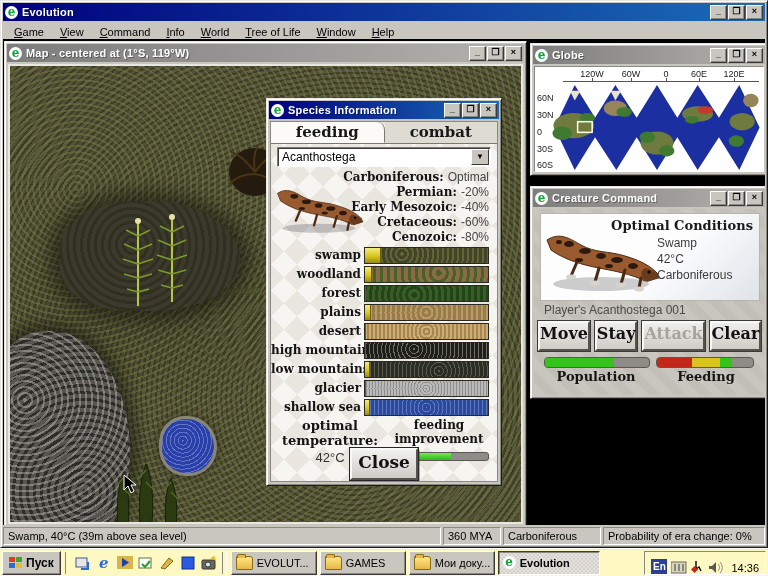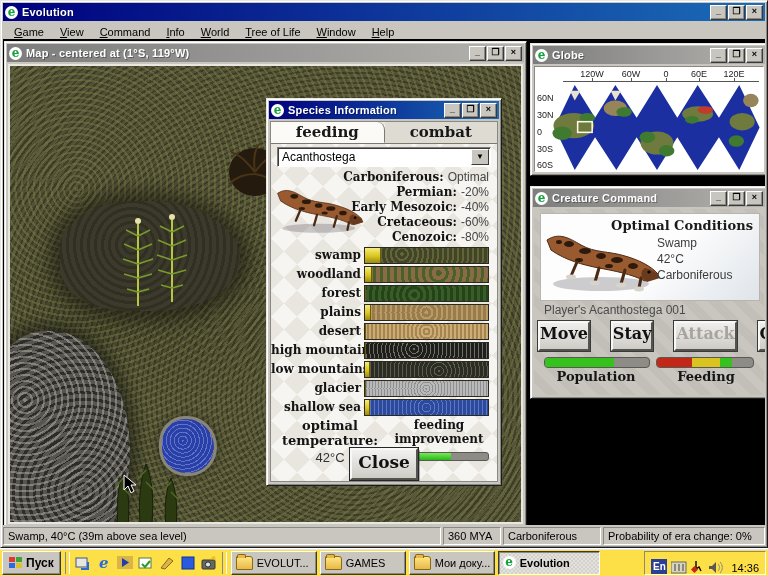--- a/index.html
+++ b/index.html
@@ -84,21 +84,21 @@
 
   
   .creature-win{left:527px;top:139px;width:236px;height:211px;margin-top:8px;}
   .cc-body{position:absolute;left:3px;right:3px;top:22px;bottom:3px;
      background:repeating-linear-gradient(45deg,#c9c6c0 0 9px,#c2bfb8 9px 18px);}
   .cc-image{position:absolute;left:6px;top:4px;width:218px;height:86px;
      background:linear-gradient(135deg,#fdfdfd 55%,#dfe4ea);border:1px solid #b8b5ae;}
   .cc-opt-title{position:absolute;right:6px;top:4px;font:bold 13px "DejaVu Serif",serif;color:#1a1a1a;}
   .cc-cond{position:absolute;right:10px;font-size:12px;color:#3c3c3c;text-align:left;width:92px;}
   .cc-name{position:absolute;left:10px;top:94px;font-size:12px;color:#4a4a4a;}
-  .cc-btn-row{position:absolute;left:4px;right:4px;top:112px;display:flex;gap:21px;}
+  .cc-btn-row{position:absolute;left:4px;right:4px;top:112px;display:flex;gap:5px;}
   .game-btn{flex:1;height:26px;background:linear-gradient(#efeeec,#cfccc6);
      border:2px solid;border-color:#f8f8f6 #55534e #55534e #f8f8f6;outline:1px solid #3a3a38;
      font:bold 16px/22px "DejaVu Serif",serif;color:#111;text-align:center;}
   .game-btn.disabled{color:#a7a49e;}
   .bar-track{position:absolute;top:148px;height:9px;border-radius:4px;background:#8e8c86;
      border:1px solid #5a5852;overflow:hidden;display:flex;}
   .bar-fill{height:100%;}
   .cc-bar-label{position:absolute;top:160px;font:bold 13px "DejaVu Serif",serif;color:#151515;
      text-align:center;}
 
@@ -148,21 +148,21 @@
   .si-feed-track{margin-top:6px;height:7px;border-radius:3px;background:#8e8c86;
      border:1px solid #5a5852;overflow:hidden;}
   .si-feed-fill{height:100%;background:linear-gradient(#7ae85a,#28b818);}
   .si-close{position:absolute;left:50%;transform:translateX(-50%);top:326px;width:64px;height:28px;
      background:linear-gradient(#f2f1ef,#cfccc6);border:2px solid;
      border-color:#f8f8f6 #55534e #55534e #f8f8f6;outline:1px solid #26262a;
      font:bold 17px/24px "DejaVu Serif",serif;text-align:center;color:#111;
      box-shadow:2px 2px 0 rgba(40,40,60,.35);}
 
   
-  .taskbar{position:absolute;left:0;bottom:0;width:768px;height:28px;background:#fde047;
+  .taskbar{position:absolute;left:0;bottom:0;width:768px;height:28px;background:#fef9c3;
      border-top:1px solid #fff;box-shadow:inset 0 1px 0 #e9e7e3;display:flex;align-items:center;
      gap:3px;padding:0 2px;box-sizing:border-box;font-size:11px;}
   .start-btn{height:22px;display:flex;align-items:center;gap:3px;padding:0 6px;background:#c9c6c0;
      border:1px solid;border-color:#fff #3a3a3a #3a3a3a #fff;box-shadow:inset -1px -1px 0 #8a8882;
      font-weight:bold;font-size:12px;}
   .win-flag{width:14px;height:12px;display:grid;grid-template-columns:6px 6px;grid-template-rows:5px 5px;gap:1px;}
   .win-flag i{display:block;}
   .wf-r{background:#e03a2a;}.wf-g{background:#3aa63a;}.wf-b{background:#2a6ae0;}.wf-y{background:#e0c02a;}
   .tb-divider{width:3px;height:22px;border-left:1px solid #8a8882;border-right:1px solid #fff;margin:0 1px;}
   .ql-icon{width:18px;height:18px;display:flex;align-items:center;justify-content:center;}

